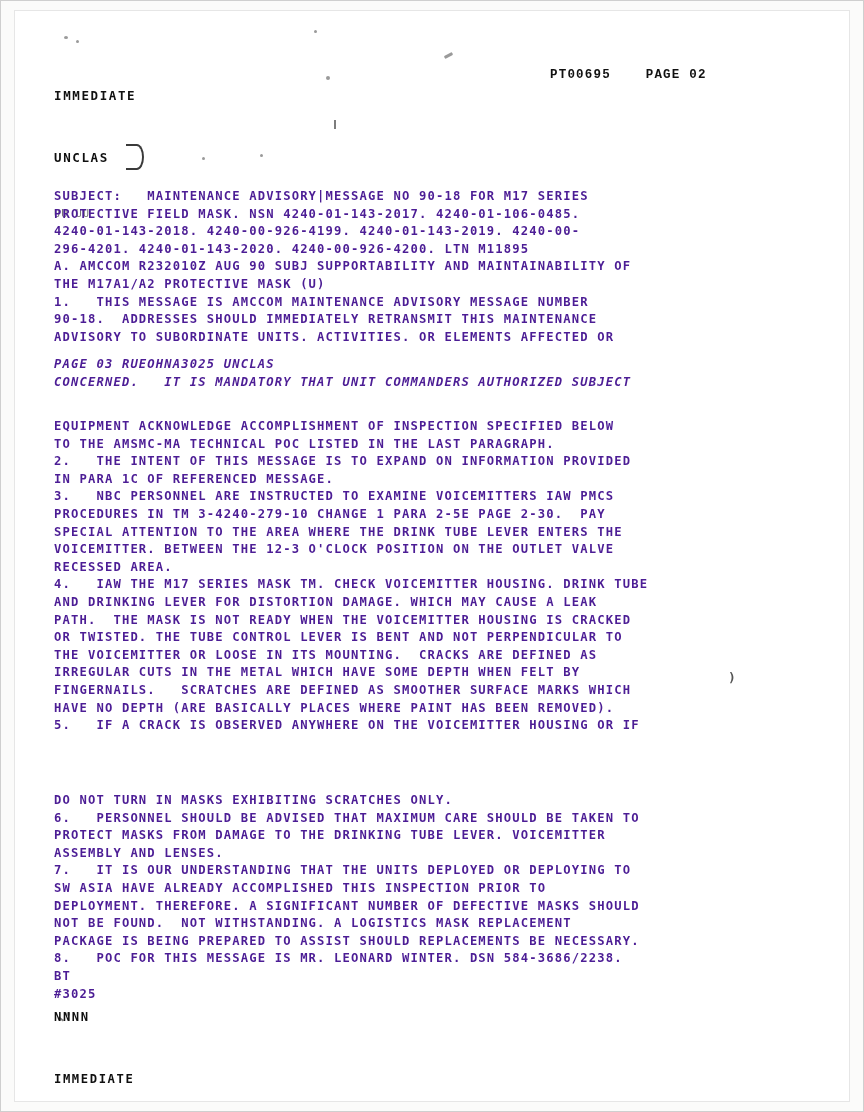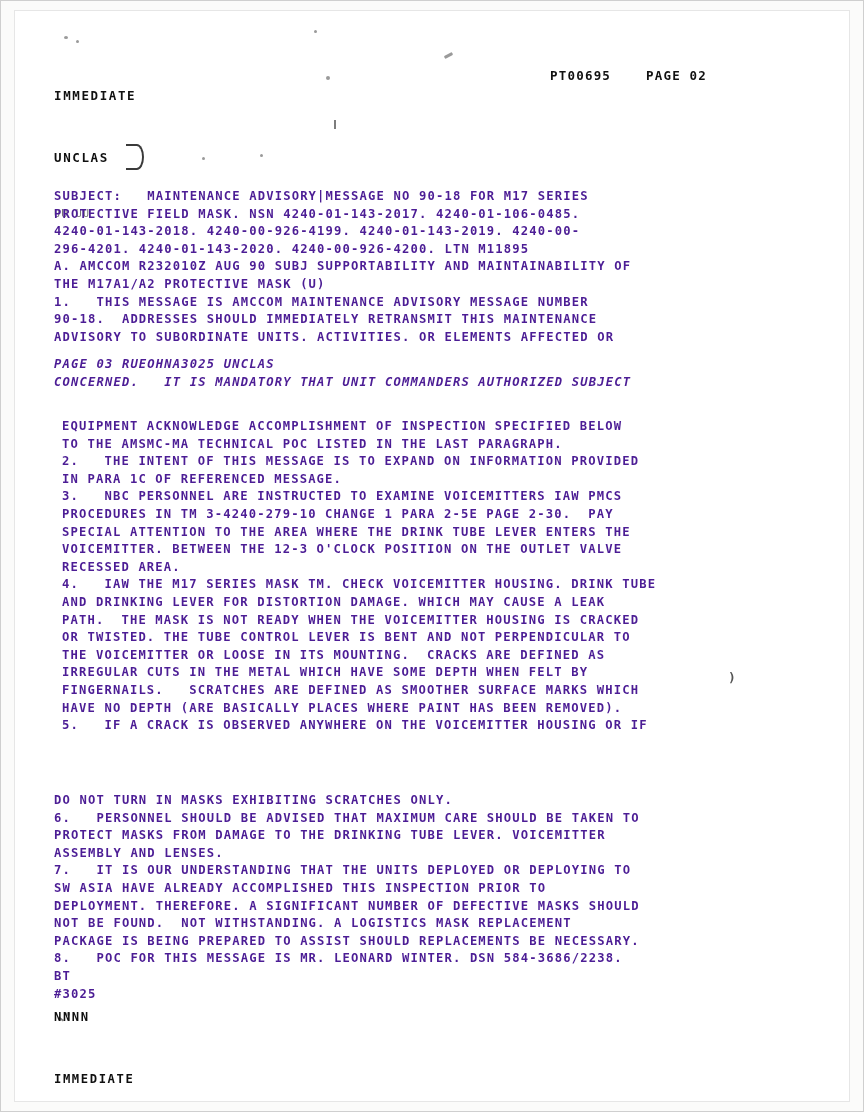--- a/index.html
+++ b/index.html
@@ -39,20 +39,21 @@
   }
   .header-right {
     position: absolute;
     left: 536px;
     top: 58px;
     font-size: 12.5px;
     letter-spacing: 1.2px;
     white-space: pre;
     font-weight: bold;
     color: #111;
+    font-family: Liberation Mono, monospace;
   }
   .header-left {
     position: absolute;
     left: 40px;
     top: 78px;
     font-size: 12.5px;
     letter-spacing: 1.6px;
     white-space: pre;
     font-weight: bold;
     color: #111;
@@ -150,21 +151,21 @@
 296-4201. 4240-01-143-2020. 4240-00-926-4200. LTN M11895
 A. AMCCOM R232010Z AUG 90 SUBJ SUPPORTABILITY AND MAINTAINABILITY OF
 THE M17A1/A2 PROTECTIVE MASK (U)
 1.   THIS MESSAGE IS AMCCOM MAINTENANCE ADVISORY MESSAGE NUMBER
 90-18.  ADDRESSES SHOULD IMMEDIATELY RETRANSMIT THIS MAINTENANCE
 ADVISORY TO SUBORDINATE UNITS. ACTIVITIES. OR ELEMENTS AFFECTED OR</div>
 
     <div class="body-block" style="top:346px;font-style:italic;">PAGE 03 RUEOHNA3025 UNCLAS
 CONCERNED.   IT IS MANDATORY THAT UNIT COMMANDERS AUTHORIZED SUBJECT</div>
 
-    <div class="body-block" style="top:408px;margin-left:8px;">EQUIPMENT ACKNOWLEDGE ACCOMPLISHMENT OF INSPECTION SPECIFIED BELOW
+    <div class="body-block" style="top:408px;">EQUIPMENT ACKNOWLEDGE ACCOMPLISHMENT OF INSPECTION SPECIFIED BELOW
 TO THE AMSMC-MA TECHNICAL POC LISTED IN THE LAST PARAGRAPH.
 2.   THE INTENT OF THIS MESSAGE IS TO EXPAND ON INFORMATION PROVIDED
 IN PARA 1C OF REFERENCED MESSAGE.
 3.   NBC PERSONNEL ARE INSTRUCTED TO EXAMINE VOICEMITTERS IAW PMCS
 PROCEDURES IN TM 3-4240-279-10 CHANGE 1 PARA 2-5E PAGE 2-30.  PAY
 SPECIAL ATTENTION TO THE AREA WHERE THE DRINK TUBE LEVER ENTERS THE
 VOICEMITTER. BETWEEN THE 12-3 O'CLOCK POSITION ON THE OUTLET VALVE
 RECESSED AREA.
 4.   IAW THE M17 SERIES MASK TM. CHECK VOICEMITTER HOUSING. DRINK TUBE
 AND DRINKING LEVER FOR DISTORTION DAMAGE. WHICH MAY CAUSE A LEAK

